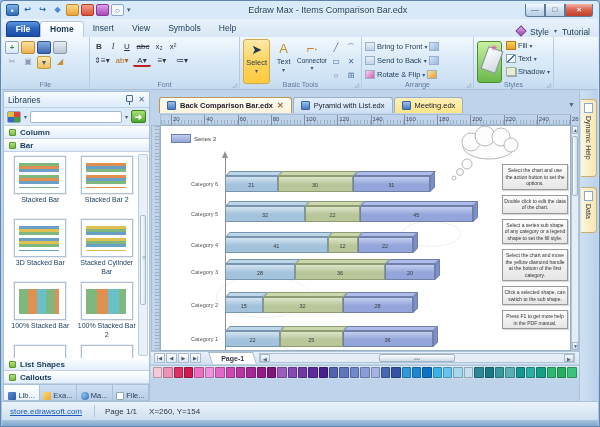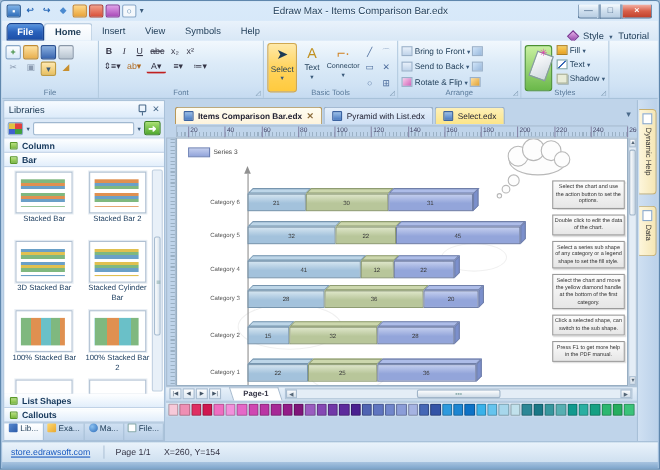--- a/index.html
+++ b/index.html
@@ -24,21 +24,21 @@
 .wb{width:20px;height:13px;border:1px solid #5a7a9a;border-top:none;background:linear-gradient(180deg,#f5fafe,#cfdfee 50%,#b8cde2);font-size:8px;line-height:12px;text-align:center;color:#3a5a7a}
 .wb.min{border-radius:0 0 0 3px}
 .wb.close{background:linear-gradient(180deg,#f5b4a8,#d8604a 50%,#c0402a);color:#fff;width:28px;border-radius:0 0 3px 0;font-weight:bold}
 
 
 .menubar{position:absolute;left:1px;right:1px;top:18px;height:18px;display:flex;align-items:flex-end;background:linear-gradient(180deg,#e9f2fb,#d8e7f6)}
 .file-btn{width:34px;height:16px;margin-left:4px;border-radius:4px 4px 0 0;background:linear-gradient(180deg,#5a96e0,#2a62bc 50%,#1c4fa8);border:1px solid #17418c;color:#fff;font-weight:bold;font-size:8.5px;text-align:center;line-height:15px}
 .mtabs{display:flex;height:16px}
 .mtab{padding:0 9px;line-height:15px;font-size:8.5px;color:#1c3a55}
 .mtab.active{background:linear-gradient(180deg,#ffffff,#f0f6fc);border:1px solid #b8cce0;border-bottom:none;border-radius:3px 3px 0 0;font-weight:bold}
-.menubar-right{margin-left:auto;display:flex;align-items:flex-end;gap:5px;padding-right:8px;font-size:8.5px;color:#1c3a55}
+.menubar-right{margin-left:auto;display:flex;align-items:flex-start;gap:5px;padding-right:8px;font-size:8.5px;color:#1c3a55}
 .gem{width:8px;height:8px;background:linear-gradient(135deg,#e8b0e8,#9040a8);transform:rotate(45deg);border:1px solid #7a3090}
 .caret{font-size:6px;color:#3a5a7a}
 
 
 .ribbon{position:absolute;left:1px;right:1px;top:36px;height:53px;background:linear-gradient(180deg,#f2f8fd 0%,#dcebf8 40%,#cfe2f4 80%,#c5daf0 100%);border-bottom:1px solid #a8c2da;display:flex}
 .rgroup{position:relative;height:100%;border-right:1px solid #b4cbe0;padding:2px 3px 10px 3px}
 .rgroup-label{position:absolute;left:0;right:0;bottom:1px;text-align:center;font-size:7px;color:#5a7a9a}
 .launcher{position:absolute;right:2px;bottom:1px;font-size:6px;color:#7a96ae}
 .rrow{display:flex;align-items:center;gap:2px;margin-top:2px}
 .ri{width:14px;height:13px;border-radius:2px;text-align:center;font-size:8px;line-height:12px;color:#3a5a7a}
@@ -87,21 +87,21 @@
 .sec .bullet{width:7px;height:7px;background:linear-gradient(180deg,#b8e080,#7ab840);border:1px solid #5a9828;border-radius:1px}
 .shape-area{flex:1;position:relative;background:#fff;overflow:hidden}
 .shape-grid{display:grid;grid-template-columns:1fr 1fr;padding:4px 12px 0 6px;column-gap:6px;row-gap:5px}
 .shape-cell{display:flex;flex-direction:column;align-items:center}
 .thumb{width:52px;height:38px;background:#fff;border:1px solid #b0c0d2;box-shadow:0 0 0 1px #e8eef4;position:relative;overflow:hidden}
 .shape-label{margin-top:2px;font-size:7px;color:#17395c;text-align:center;line-height:1.25;height:18px}
 .sb-scroll{position:absolute;right:1px;top:2px;width:10px;bottom:2px;background:#e8f0f8;border:1px solid #c0d0e0;border-radius:2px}
 .sb-thumbtrack{position:absolute;left:1px;right:1px;top:60px;height:90px;background:linear-gradient(90deg,#fdfdfd,#d8e4ee);border:1px solid #a8bcd0;border-radius:2px}
 .sb-thumbtrack:after{content:"≡";position:absolute;left:1px;top:38px;color:#8aa;font-size:7px}
 .panel-tabs{height:16px;display:flex;align-items:stretch;background:linear-gradient(180deg,#cfe0f2,#b8cee6);border-top:1px solid #a8c0d8}
-.ptab{flex:1;display:flex;align-items:flex-start;gap:2px;justify-content:center;font-size:7.5px;color:#1c3a55;border-right:1px solid #a8c0d8}
+.ptab{flex:1;display:flex;align-items:flex-end;gap:2px;justify-content:center;font-size:7.5px;color:#1c3a55;border-right:1px solid #a8c0d8}
 .ptab.active{background:linear-gradient(180deg,#ffffff,#eaf2fa)}
 .pt-ic{width:8px;height:8px;border-radius:1px}
 .pt-lib{background:linear-gradient(135deg,#5a8ad0,#2a5aa8)}
 .pt-exa{background:linear-gradient(135deg,#ffd870,#e8a830)}
 .pt-map{background:radial-gradient(circle at 35% 35%,#8ac0f0,#2a6ab8);border-radius:50%}
 .pt-file{background:#fff;border:1px solid #8aa}
 
 
 .docarea{position:absolute;left:149px;top:1px;right:19px;bottom:0}
 .doctabs{position:absolute;left:0;right:0;top:5px;height:17px;display:flex;align-items:flex-end;gap:1px;padding-left:8px}
@@ -414,30 +414,30 @@
             <span class="pt-ic pt-file"></span>
             <span>File...</span>
           </div>
       </div>
     </div>
 
     <div class="docarea">
       <div class="doctabs">
         <div class="dtab active">
           <span class="dicon"></span>
-          <span>Items Comparison Bar.edx</span>
+          <span>Back Comparison Bar.edx</span>
           <span class="x">✕</span>
         </div>
         <div class="dtab t2">
           <span class="dicon"></span>
           <span>Pyramid with List.edx</span>
         </div>
         <div class="dtab t3">
           <span class="dicon"></span>
-          <span>Select.edx</span>
+          <span>Meeting.edx</span>
         </div>
         <span class="dtab-menu">▼</span>
       </div>
 
       <div class="hruler" id="hruler">
           <div class="rnum" style="left: 10px;">20</div>
           <div class="rnum" style="left: 43.25px;">40</div>
           <div class="rnum" style="left: 76.5px;">60</div>
           <div class="rnum" style="left: 109.75px;">80</div>
           <div class="rnum" style="left: 143px;">100</div>

